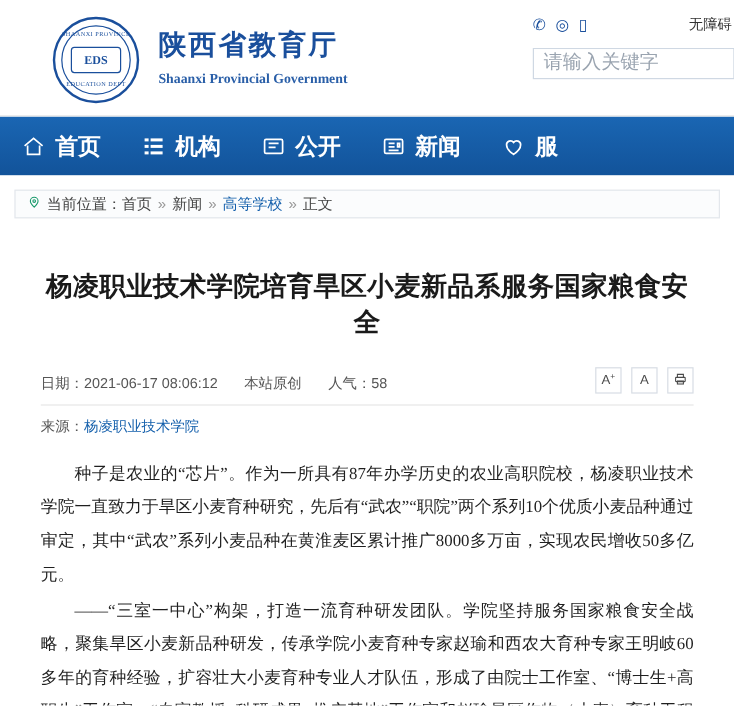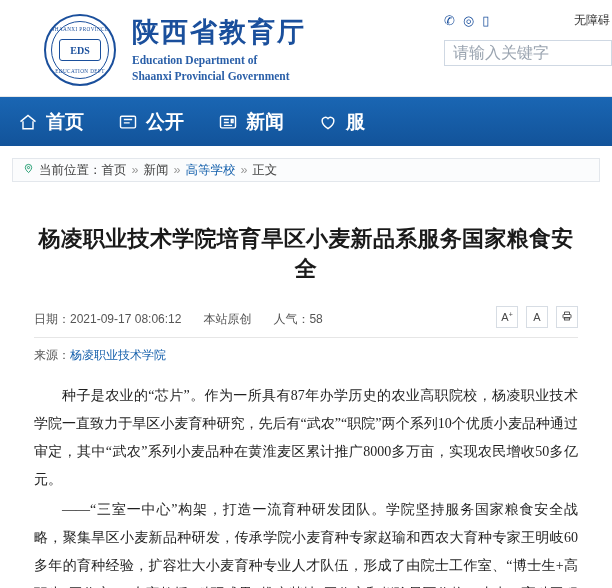--- a/index.html
+++ b/index.html
@@ -62,26 +62,26 @@
     display: flex;
     align-items: center;
     justify-content: center;
     font-size: 10px;
     font-weight: bold;
     color: #1a4f9c;
     font-family: "Liberation Serif", serif;
   }
   .logo-text { margin-left: 16px; }
   .logo-cn {
-    font-size: 27px;
+    font-size: 23px;
     font-weight: bold;
     color: #1a4f9c;
     letter-spacing: 2px;
     line-height: 1.2;
-    font-family: Liberation Sans, sans-serif;
+    font-family: Liberation Mono, monospace;
   }
   .logo-en {
     margin-top: 5px;
     font-size: 11.5px;
     font-weight: bold;
     color: #2a5fa8;
     line-height: 1.35;
     font-family: "Liberation Serif", serif;
   }
 
@@ -252,21 +252,20 @@
 <div class="header">
   <div class="logo-wrap">
     <div class="seal">
       <div class="seal-top">SHAANXI PROVINCE</div>
       <div class="seal-core">EDS</div>
       <div class="seal-bottom">EDUCATION DEPT</div>
     </div>
     <div class="logo-text">
       <div class="logo-cn">陕西省教育厅</div>
       <div class="logo-en">
-        <div>Education Department of</div>
         <div>Shaanxi Provincial Government</div>
       </div>
     </div>
   </div>
 
   <div class="header-right">
     <div class="top-icons">
       <span class="ic">✆</span>
       <span class="ic">◎</span>
       <span class="ic">▯</span>
@@ -280,20 +279,33 @@
 
 <div class="nav">
   <div class="nav-item">
     <span>
       <svg width="20" height="20" viewBox="0 0 24 24" fill="none" stroke="#ffffff" stroke-width="1.7">
           <path d="M3 11.5 12 4l9 7.5"></path>
           <path d="M6 11v9h12v-9"></path>
         </svg>
     </span>
     <span>首页</span>
+  </div>
+  <div class="nav-item">
+    <span>
+      <svg width="20" height="20" viewBox="0 0 24 24" fill="#ffffff">
+          <rect x="3" y="4" width="4" height="3"></rect>
+          <rect x="9" y="4" width="12" height="3"></rect>
+          <rect x="3" y="10.5" width="4" height="3"></rect>
+          <rect x="9" y="10.5" width="12" height="3"></rect>
+          <rect x="3" y="17" width="4" height="3"></rect>
+          <rect x="9" y="17" width="12" height="3"></rect>
+        </svg>
+    </span>
+    <span>机构</span>
   </div>
   <div class="nav-item">
     <span>
       <svg width="20" height="20" viewBox="0 0 24 24" fill="none" stroke="#ffffff" stroke-width="1.7">
           <rect x="3" y="5" width="18" height="14" rx="1.5"></rect>
           <path d="M7 9h10M7 13h7"></path>
         </svg>
     </span>
     <span>公开</span>
   </div>
@@ -332,21 +344,21 @@
     <a href="#" class="hl">高等学校</a>
     <span class="sep">»</span>
     <span>正文</span>
   </div>
 </div>
 
 <div class="article">
   <div class="art-title">杨凌职业技术学院培育旱区小麦新品系服务国家粮食安全</div>
 
   <div class="meta">
-    <span class="m"><span>日期：</span><span>2021-09-17 08:06:12</span></span>
+    <span class="m"><span>日期：</span><span>2021-06-17 08:06:12</span></span>
     <span class="m">本站原创</span>
     <span class="m"><span>人气：</span><span>58</span></span>
 
     <div class="meta-tools">
       <div class="tool-btn">
         <span>A</span>
           <sup>+</sup>
       </div>
       <div class="tool-btn">
         <span>A</span>

